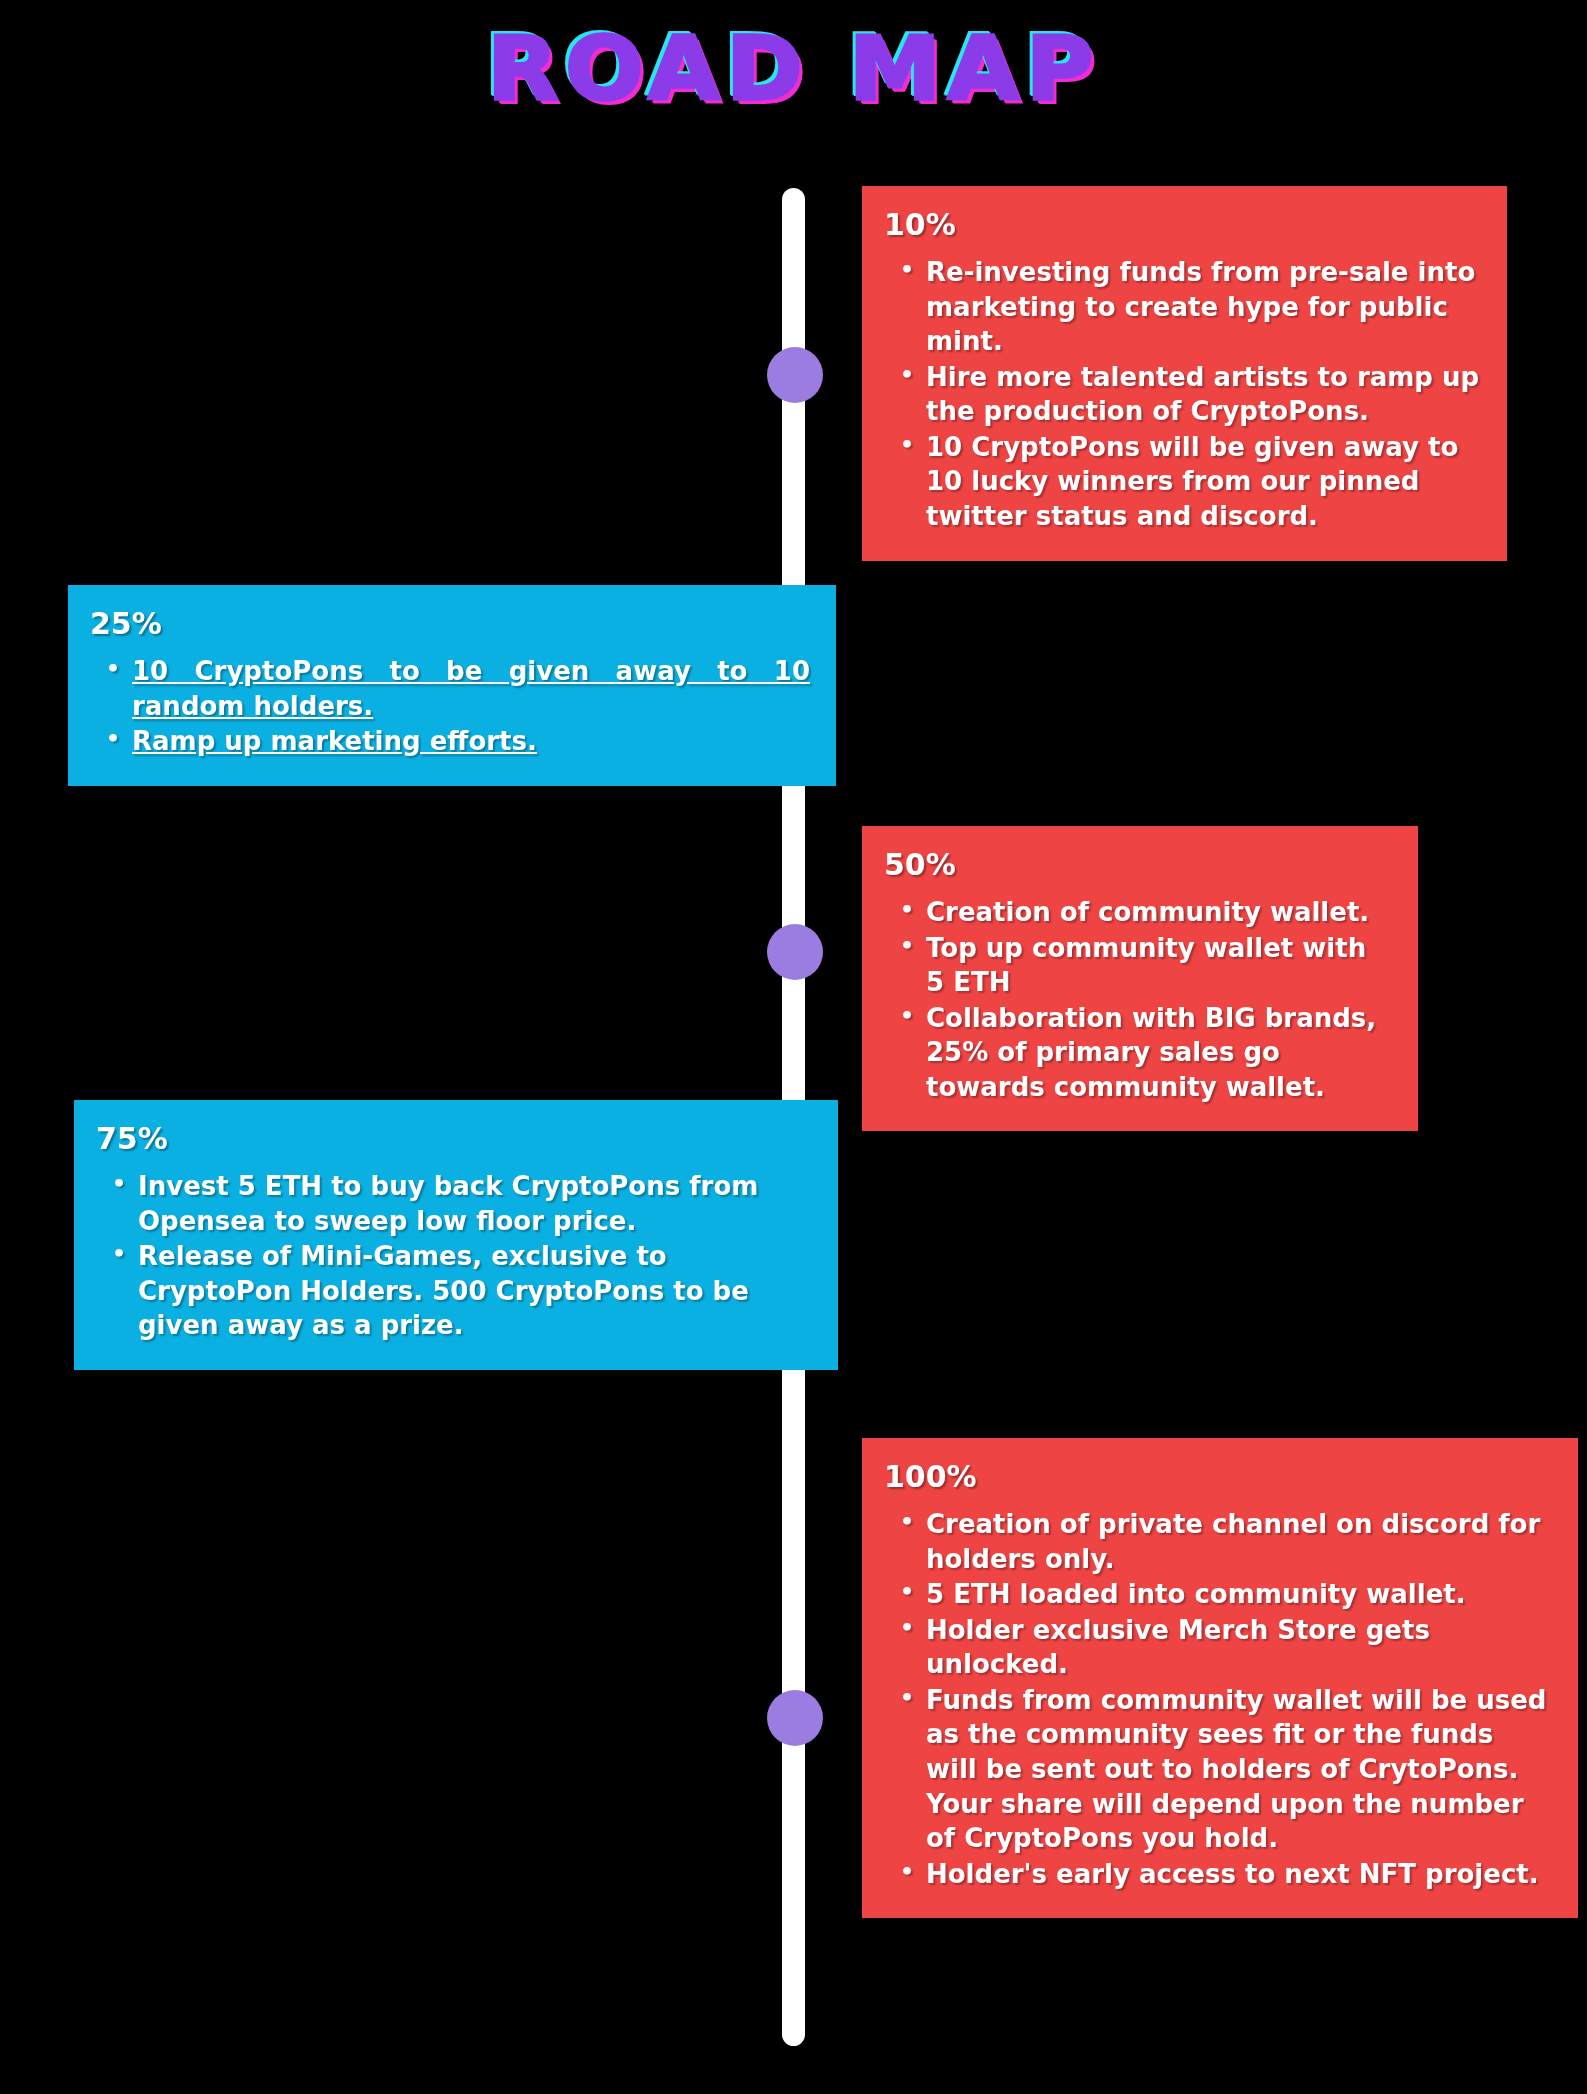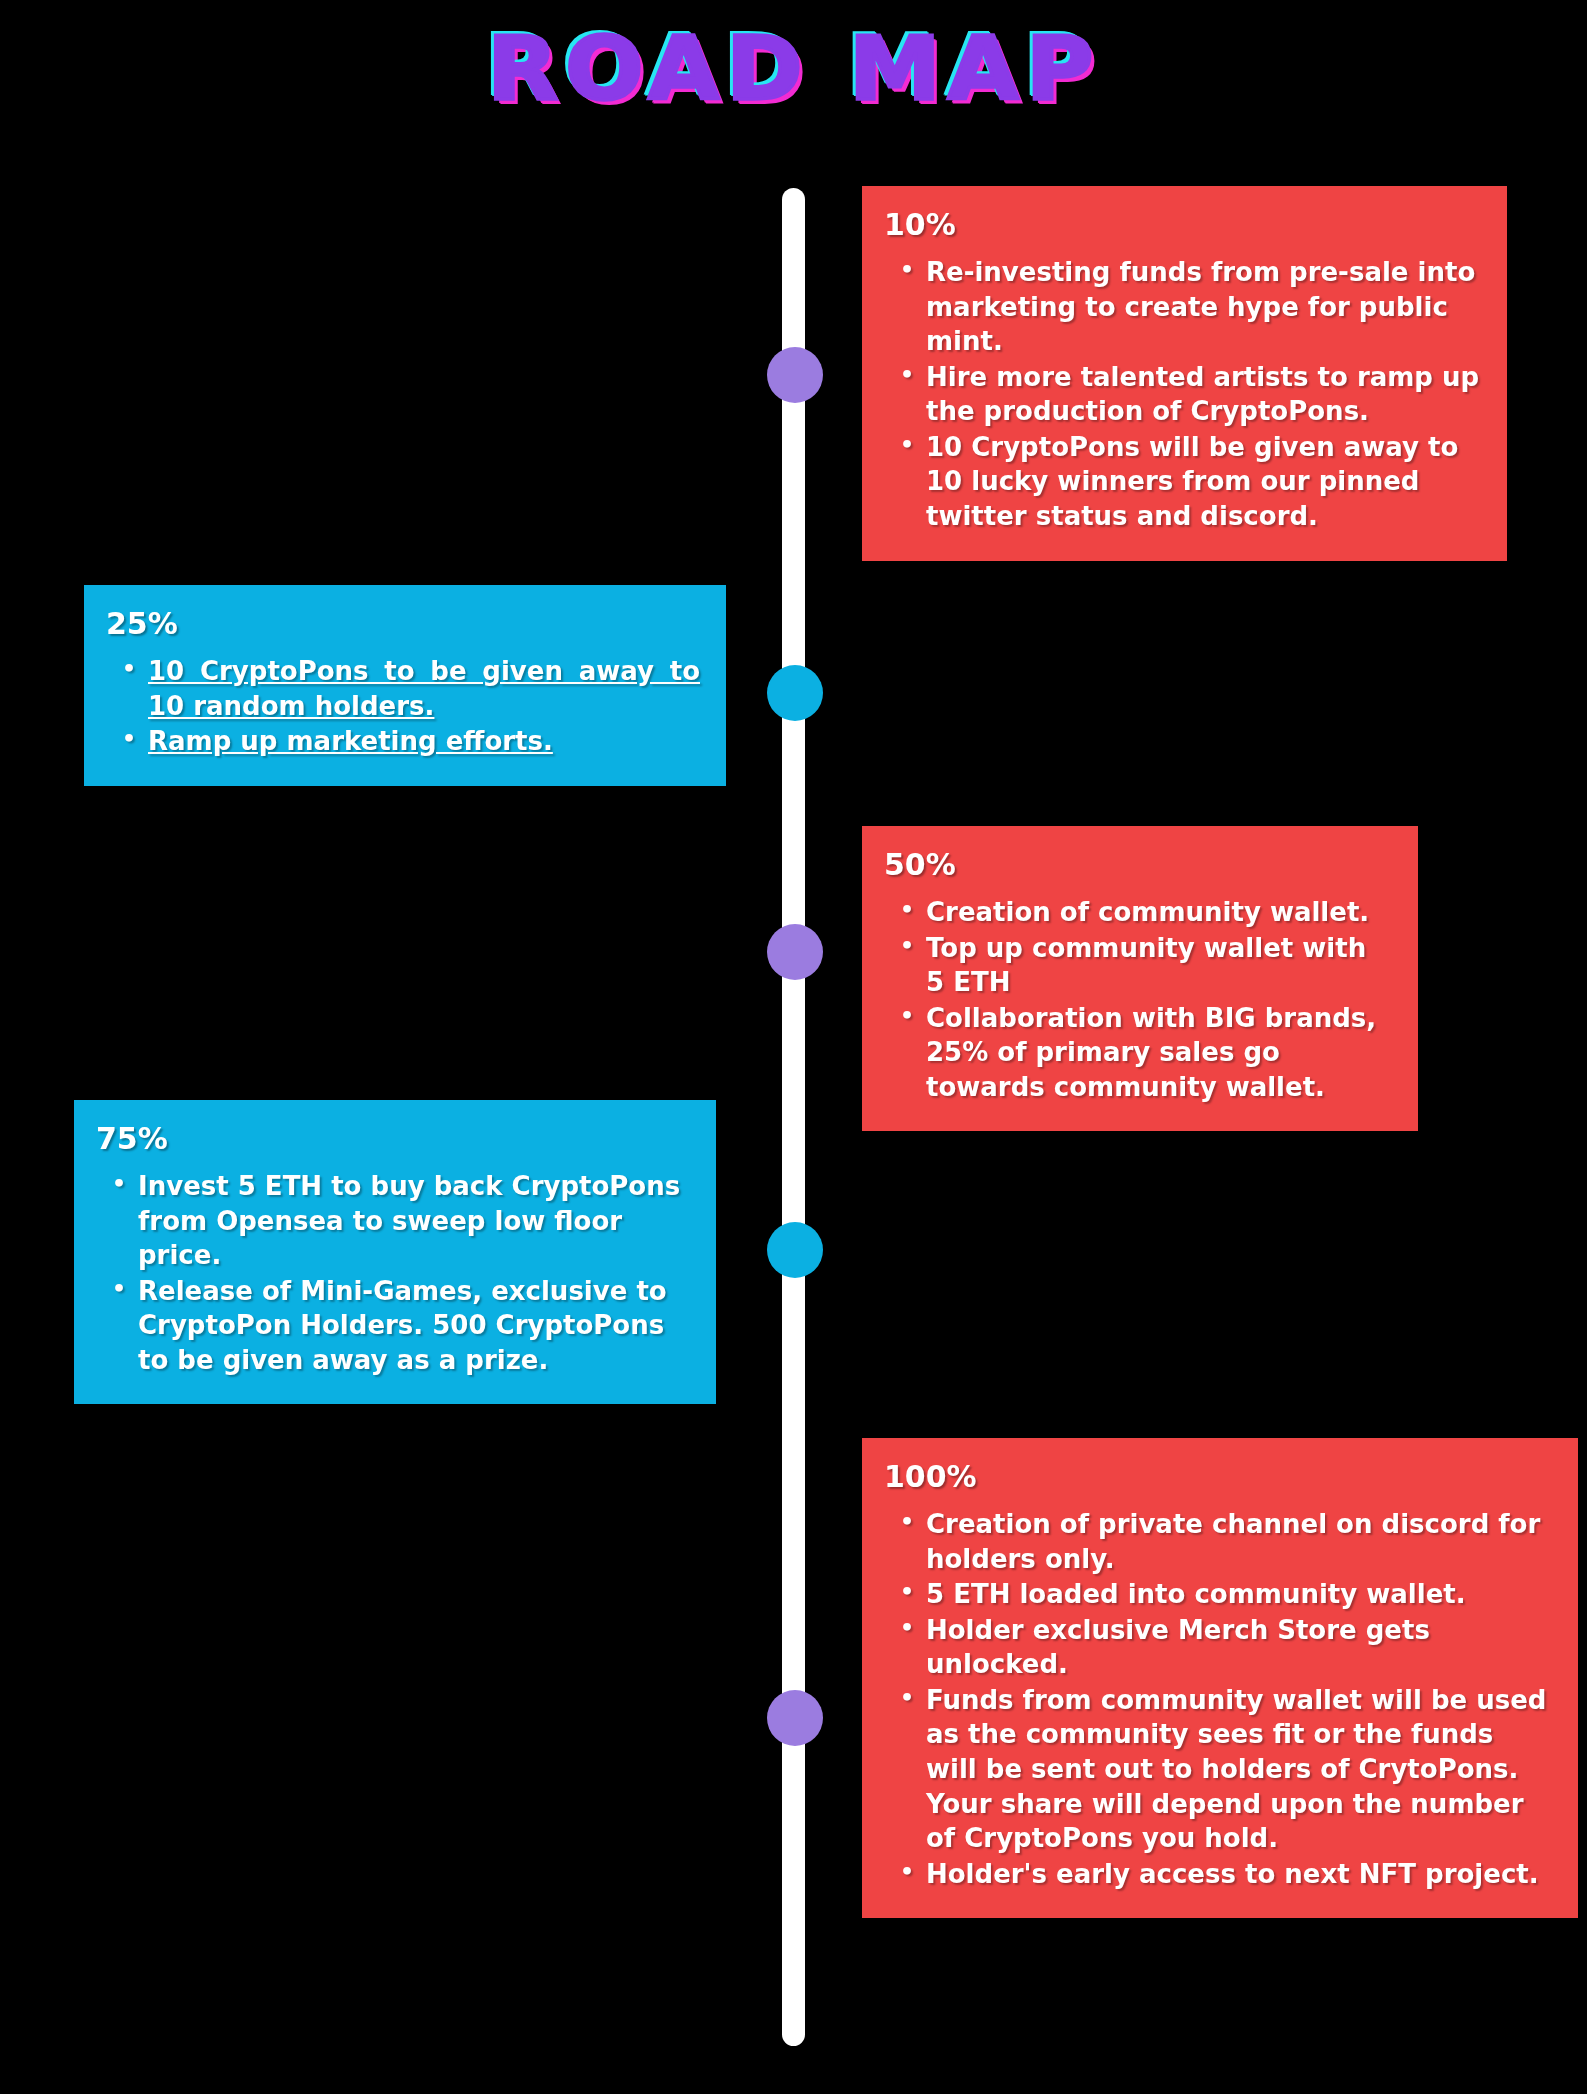--- a/index.html
+++ b/index.html
@@ -106,23 +106,23 @@
     color: #FFFFFF;
     text-shadow: 2px 2px 2px rgba(0,0,0,0.3);
   }
   .milestone-list.justify li {
     text-align: justify;
     text-decoration: underline;
   }
 
   
   #milestone-10  { left: 862px; top: 186px;  width: 645px; }
-  #milestone-25  { left: 84px;  top: 585px;  width: 642px; }
+  #milestone-25  { left: 68px;  top: 585px;  width: 768px; }
   #milestone-50  { left: 862px; top: 826px;  width: 556px; }
-  #milestone-75  { left: 74px;  top: 1100px; width: 642px; }
+  #milestone-75  { left: 74px;  top: 1100px; width: 764px; }
   #milestone-100 { left: 862px; top: 1438px; width: 716px; }
 
   #node-10  { left: 767px; top: 347px; }
   #node-25  { left: 767px; top: 665px; }
   #node-50  { left: 767px; top: 924px; }
   #node-75  { left: 767px; top: 1222px; }
   #node-100 { left: 767px; top: 1690px; }
 </style>
 </head>
 <body>

